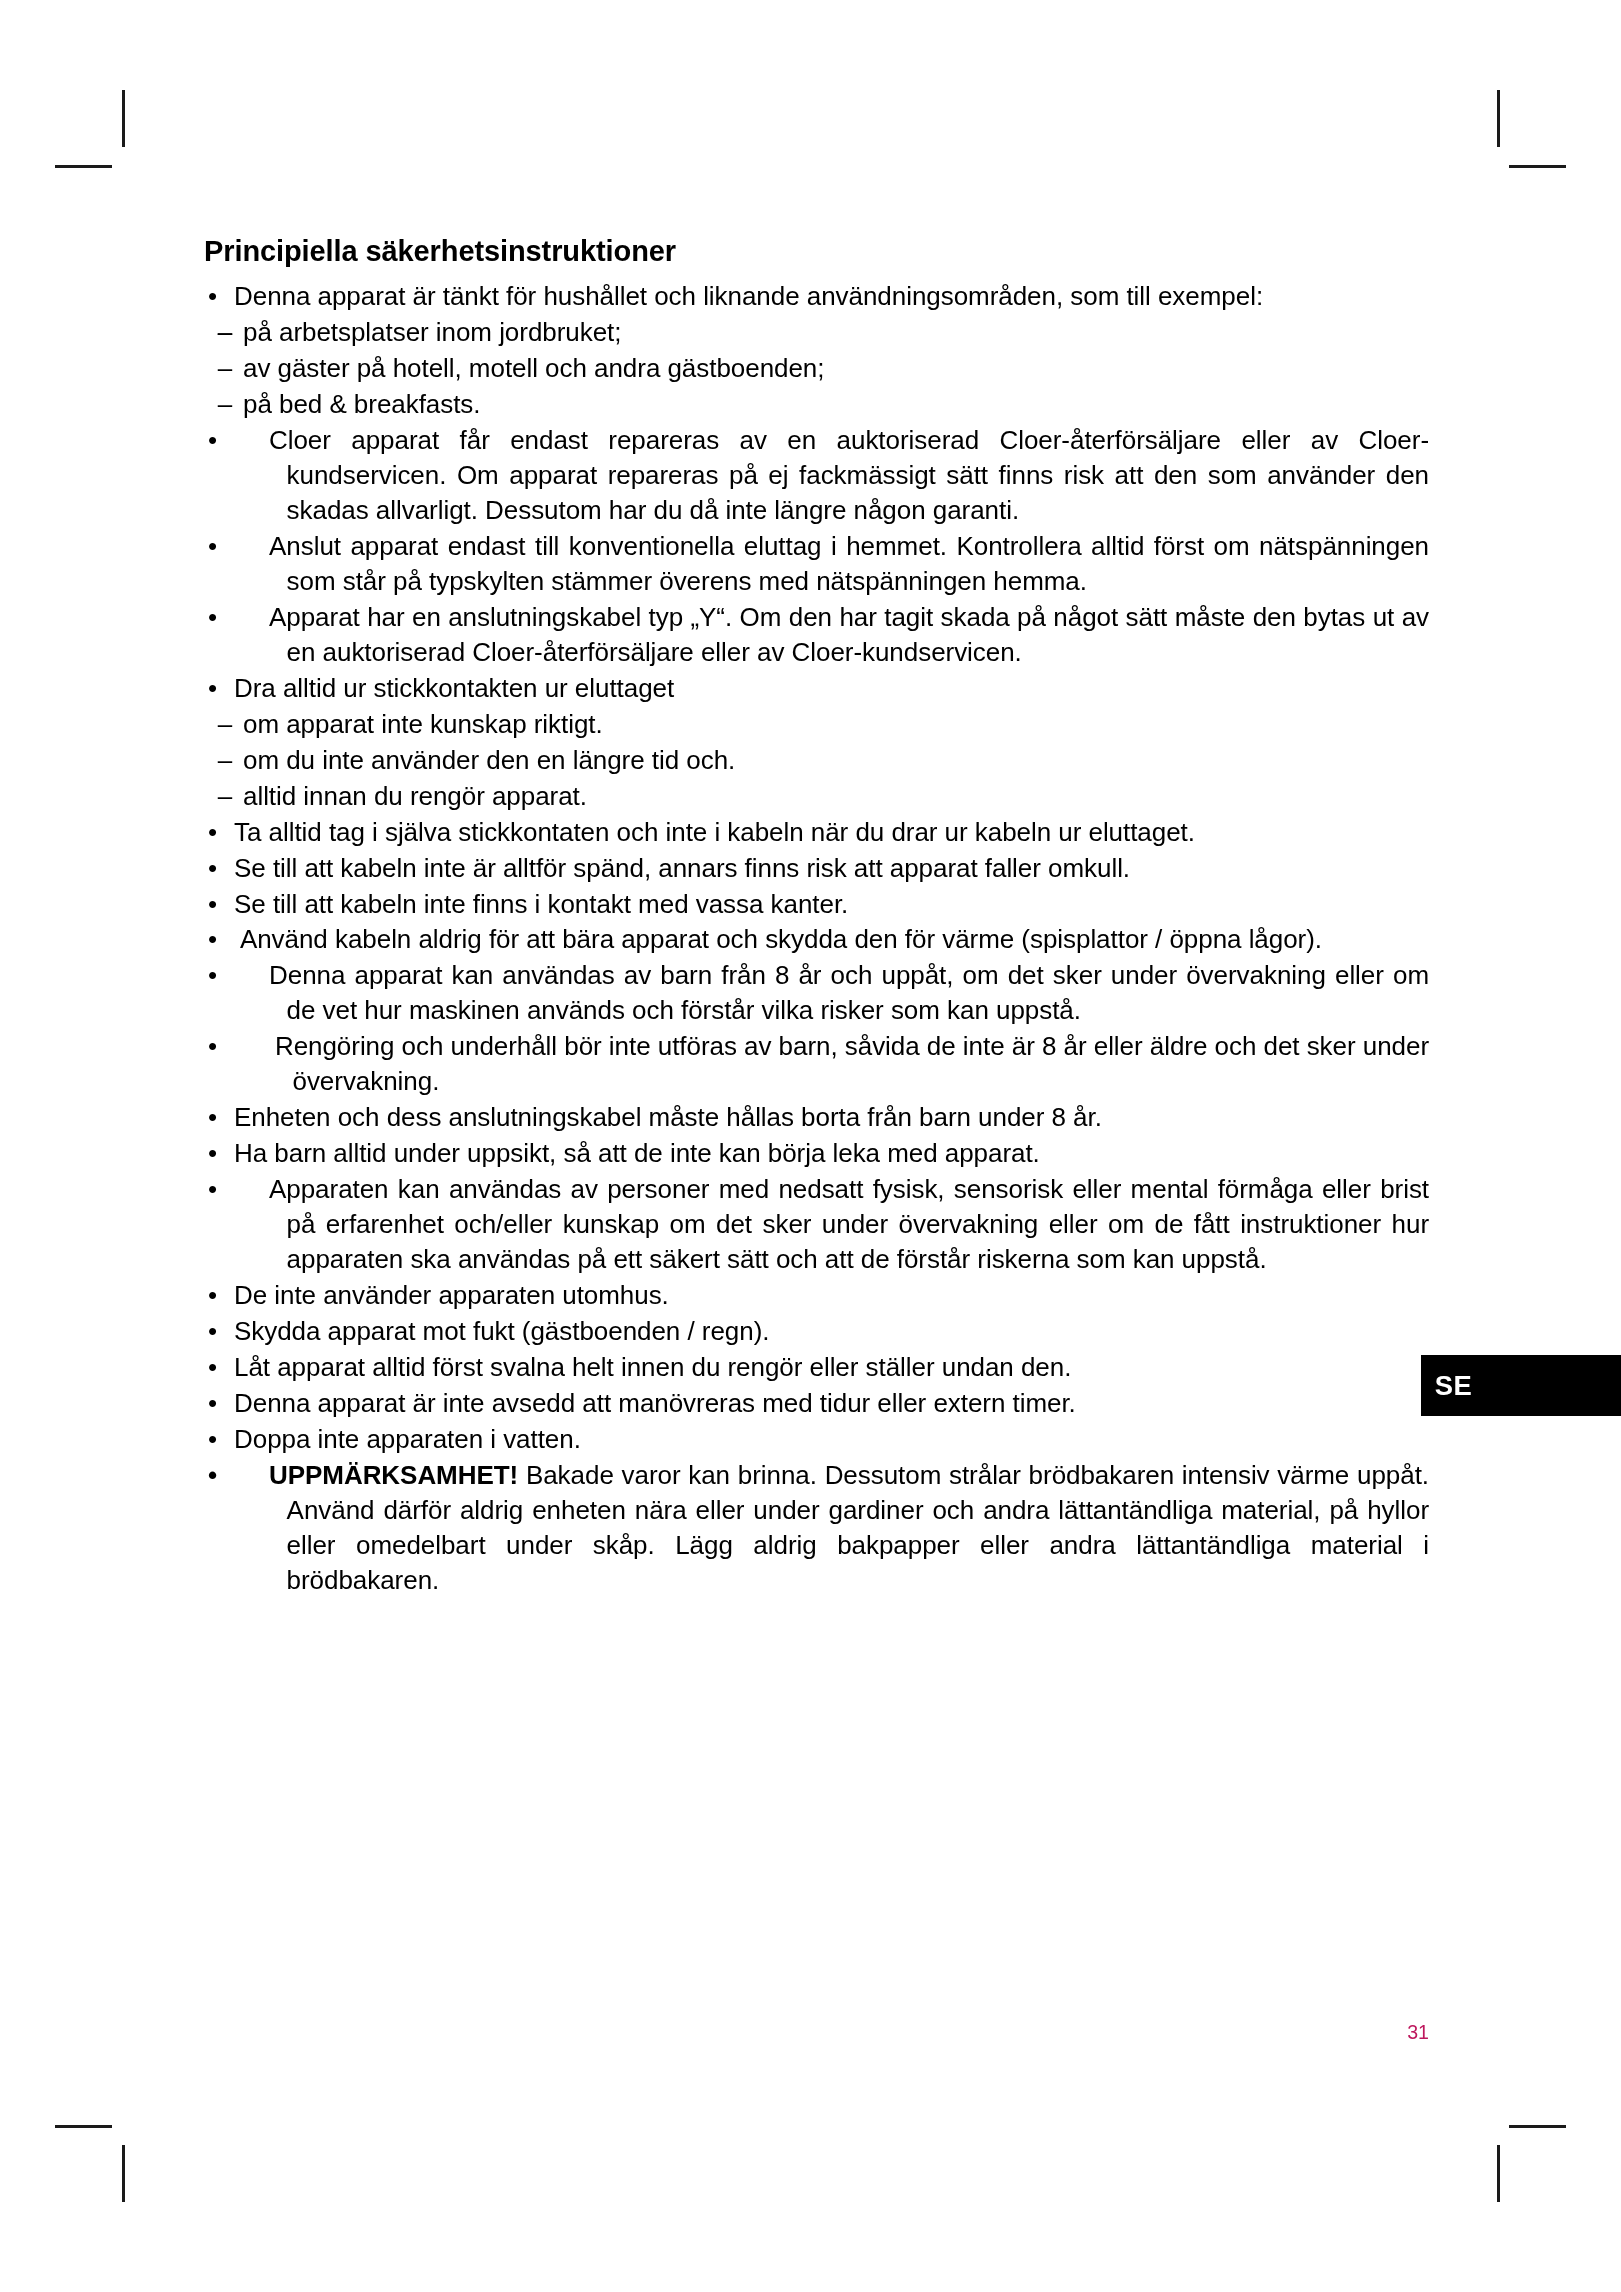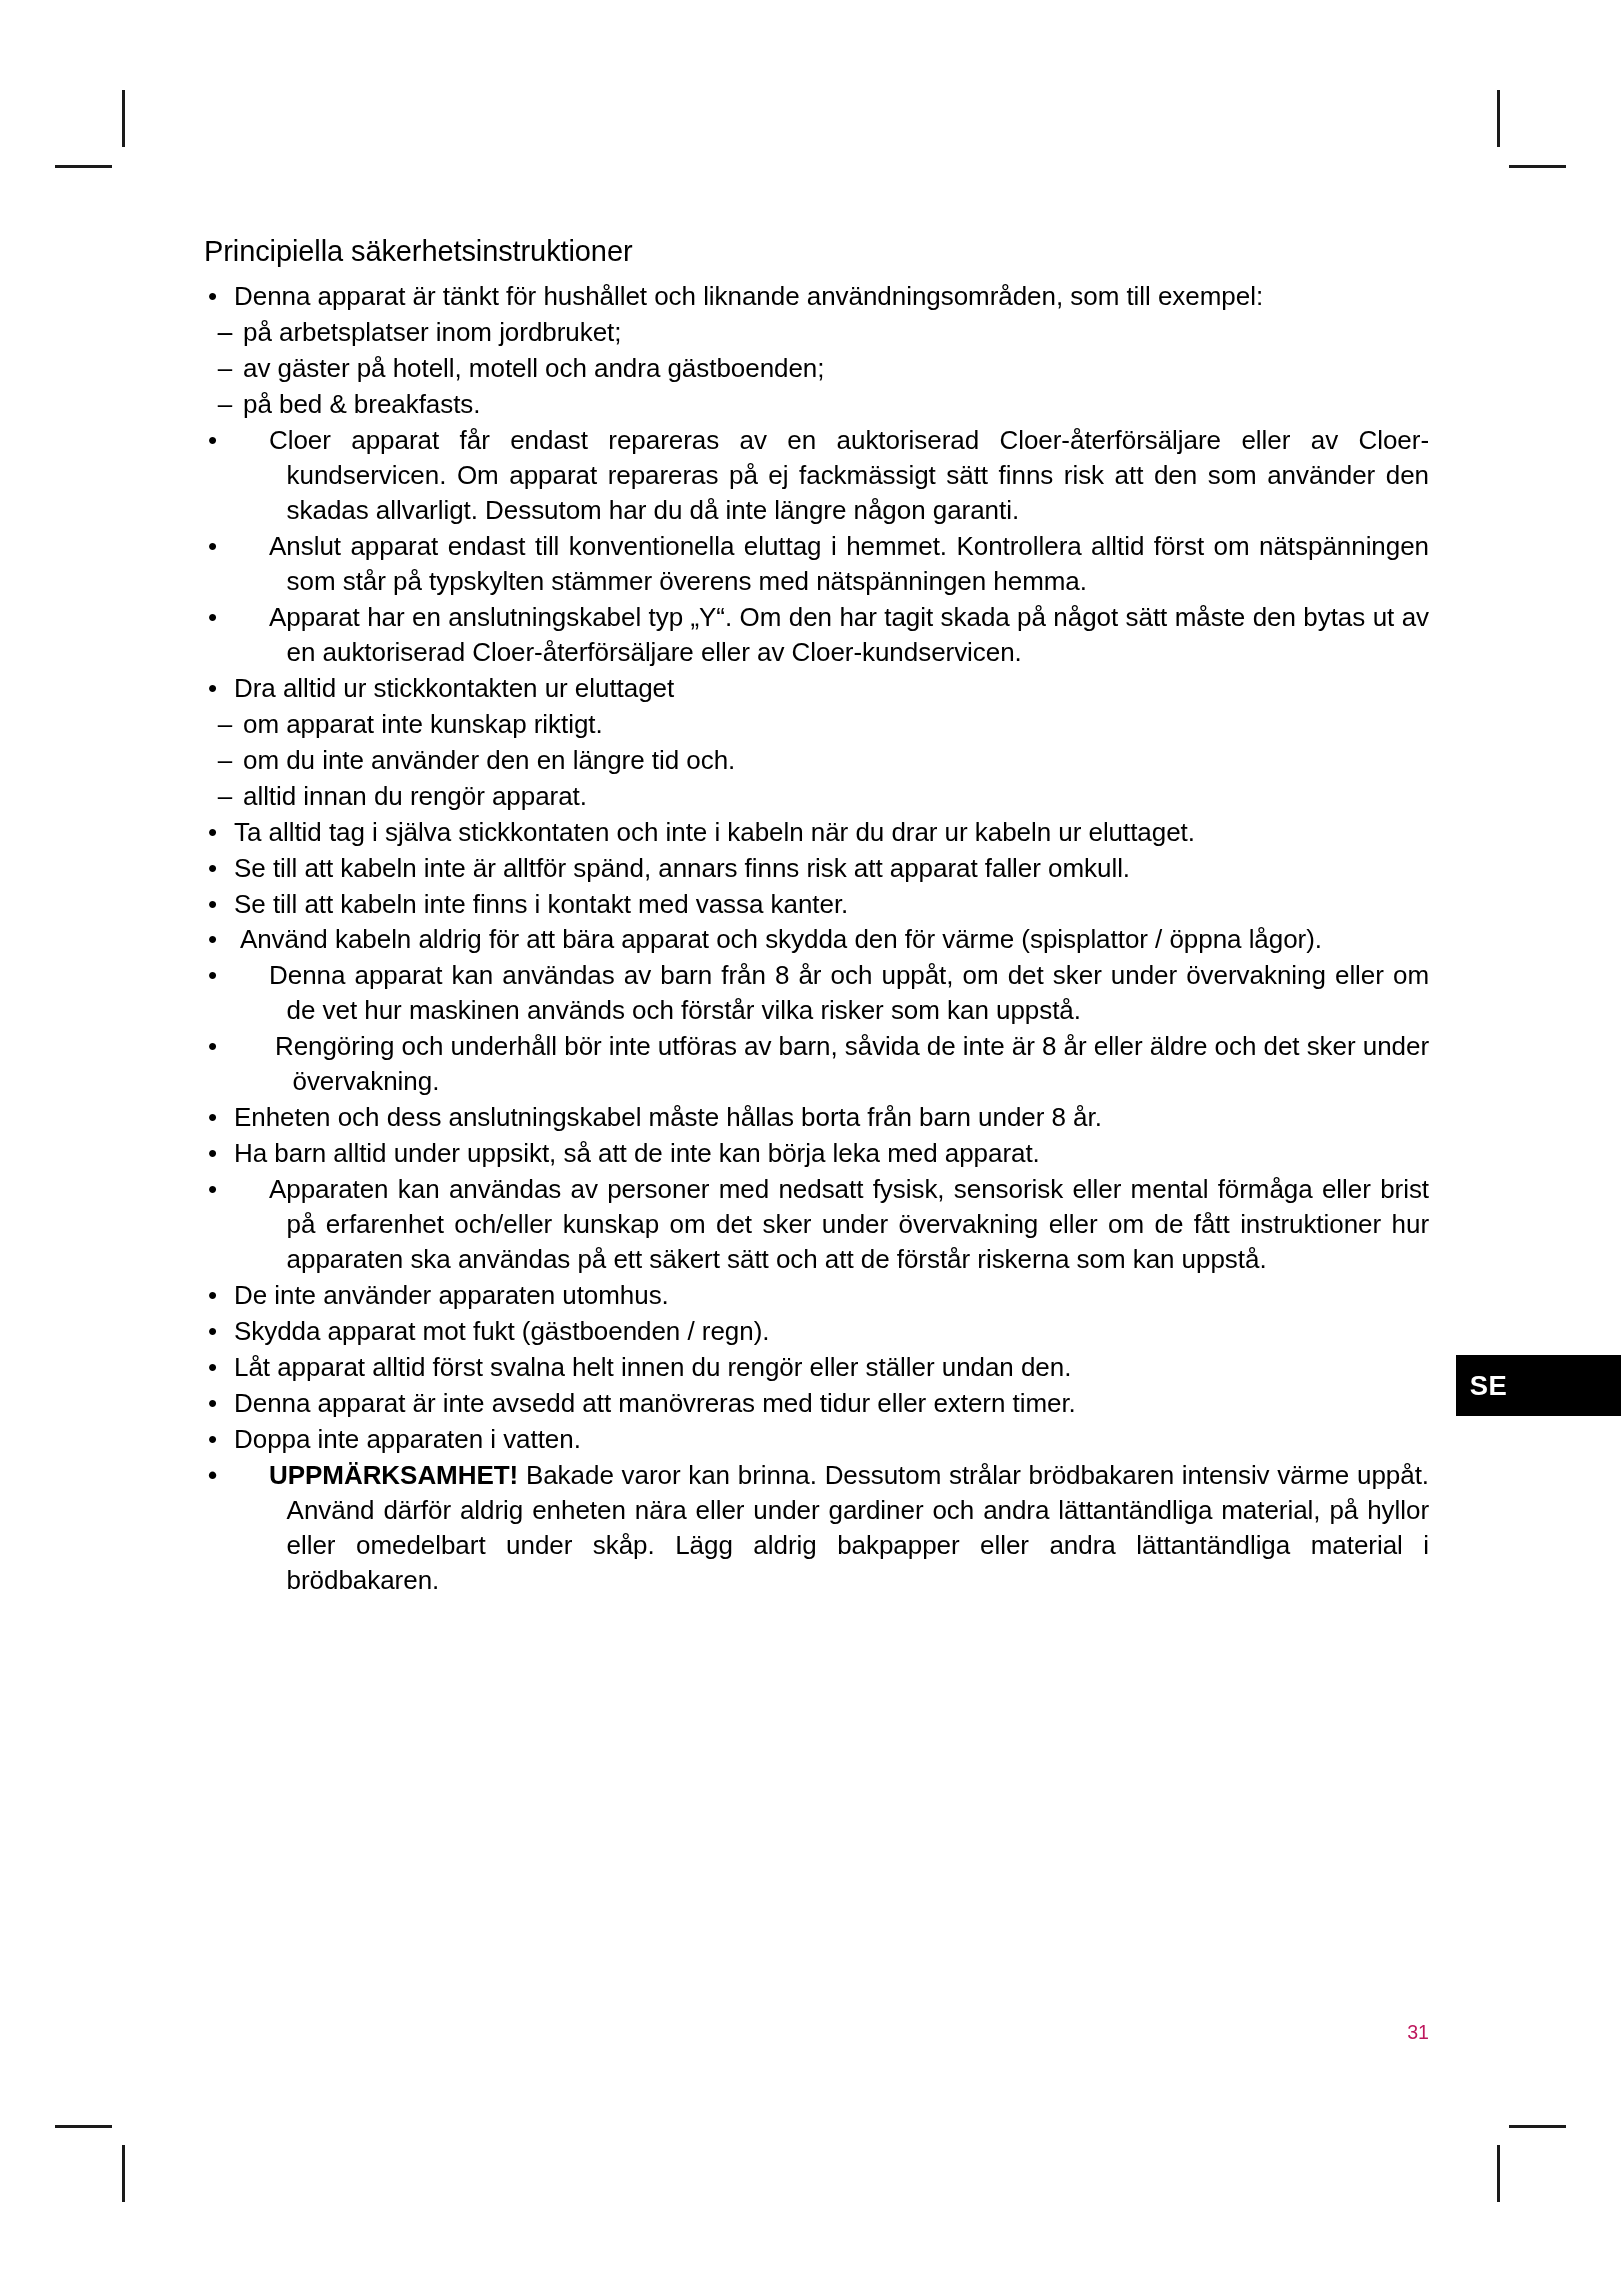--- a/index.html
+++ b/index.html
@@ -34,21 +34,21 @@
   
   .content {
     position: absolute;
     left: 204px;
     top: 233px;
     width: 1225px;
   }
 
   .doc-title {
     font-size: 29px;
-    font-weight: normal;
+    font-weight: bold;
     letter-spacing: -0.1px;
     margin: 0 0 9.8px 0;
     line-height: 1.25;
   }
 
   ul.bullets {
     list-style: none;
     margin: 0;
     padding: 0;
   }
@@ -98,21 +98,21 @@
     top: 0;
   }
 
   .strong { font-weight: bold; }
 
   
   .lang-tab {
     position: absolute;
     right: 0px;
     top: 1355px;
-    width: 165px;
+    width: 200px;
     height: 61px;
     background: #000000;
     color: #ffffff;
     font-size: 27.4px;
     font-weight: bold;
     display: flex;
     align-items: center;
     padding-left: 13.7px;
     box-sizing: border-box;
     letter-spacing: 0.5px;

